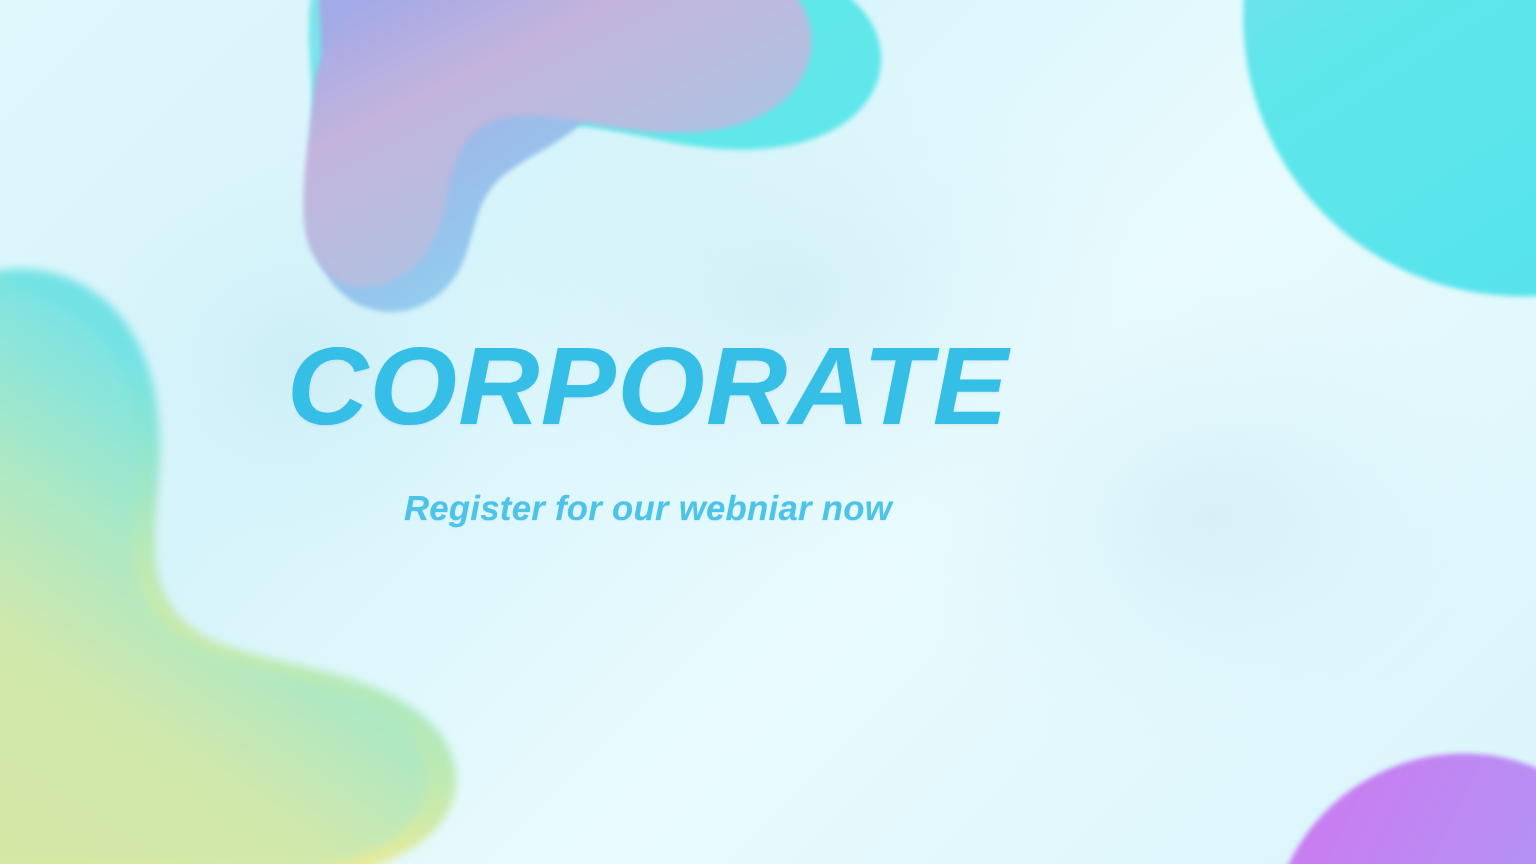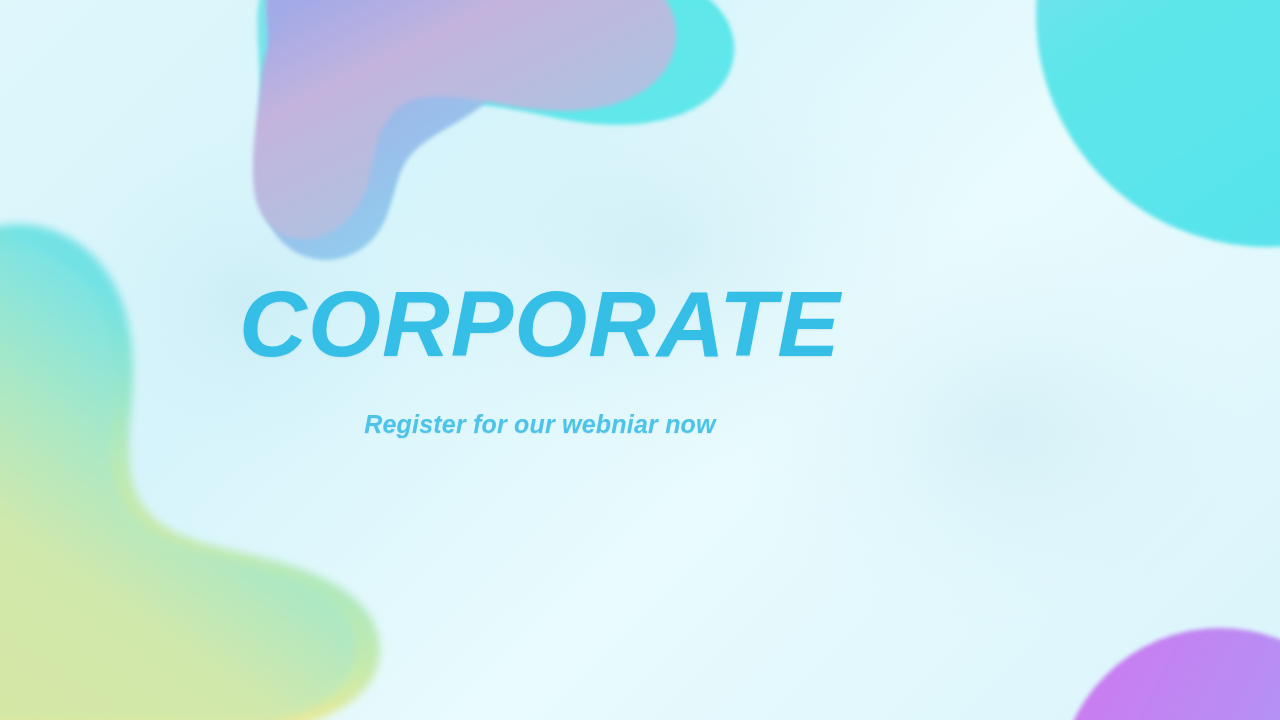--- a/index.html
+++ b/index.html
@@ -71,21 +71,21 @@
   }
 
   .subtitle {
     margin: 0;
     margin-top: 42px;
     text-align: center;
     color: #4ec3e8;
     font-family: "Liberation Sans", sans-serif;
     font-weight: 700;
     font-style: italic;
-    font-size: 25px;
+    font-size: 29px;
     letter-spacing: 0.2px;
     text-shadow: 0 1px 1px rgba(90, 170, 200, 0.15);
   }
 </style>
 </head>
 <body>
 
 <div id="slide">
 
   <svg class="bg-art" viewBox="0 0 1280 720" preserveAspectRatio="none" xmlns="http://www.w3.org/2000/svg">

